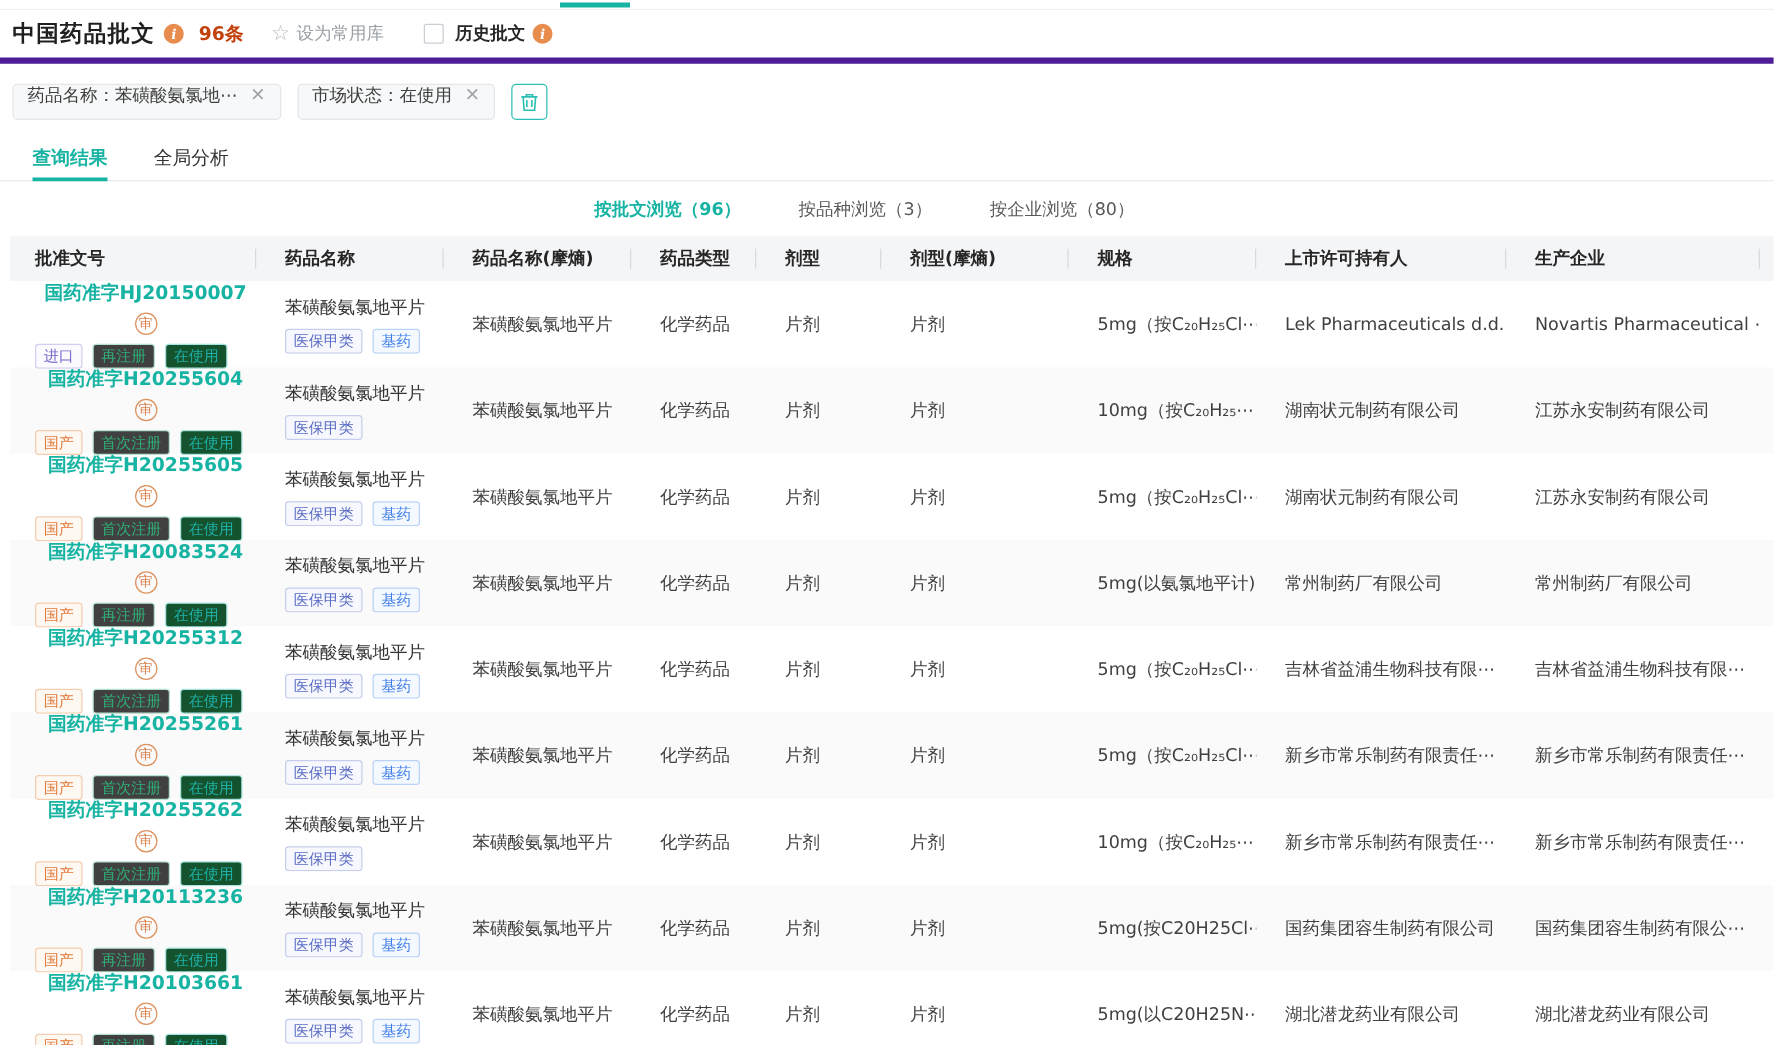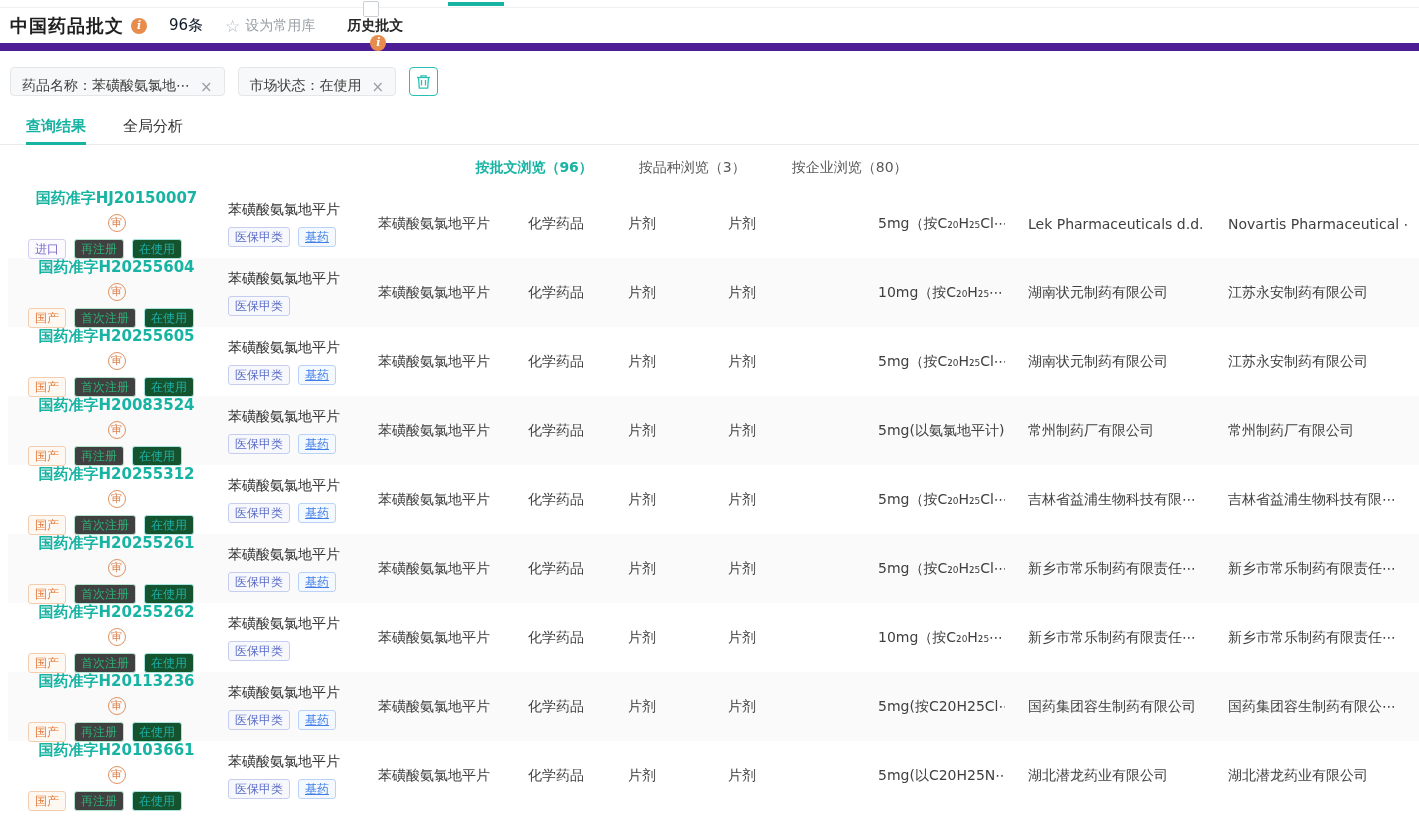--- a/index.html
+++ b/index.html
@@ -8,35 +8,35 @@
     width:1419px; height:836px; overflow:hidden; position:relative;
     font-family:"DejaVu Sans","Liberation Sans",sans-serif;
     background:#fff; color:#333;
   }
   
   .top-hairline { position:absolute; top:7px; left:0; right:0; height:1px; background:#eef0f2; }
   .top-indicator { position:absolute; top:2px; left:448px; width:56px; height:4px; background:#17b3a3; }
 
   
   .title-bar { position:relative; margin-top:8px; height:43px; display:flex; align-items:center;
-    padding-left:10px; border-bottom:8px solid #4c1d95; }
+    padding-left:10px; border-bottom:5px solid #4c1d95; }
   .page-title { font-size:18px; font-weight:700; color:#1f1f1f; letter-spacing:1px; }
   .info-icon { width:16px; height:16px; border-radius:50%; background:#e78c4c; color:#fff;
     font-size:11px; font-weight:700; font-style:italic; display:inline-flex; align-items:center;
     justify-content:center; margin-left:7px; flex:none; font-family:"DejaVu Serif",serif; }
-  .count { color:#0f172a; font-weight:400; font-size:15px; margin-left:22px; }
+  .count { color:#c2410c; font-weight:700; font-size:15px; margin-left:12px; }
   .fav { display:flex; align-items:center; color:#9aa0a6; margin-left:22px; font-size:14px; cursor:pointer; }
   .star-icon { font-size:17px; margin-right:5px; color:#b3b8be; }
-  .history { display:flex; align-items:center; margin-left:32px; font-size:14px; color:#262626; font-weight:600;flex-direction:column; }
+  .history { display:flex; align-items:center; margin-left:32px; font-size:14px; color:#262626; font-weight:600; }
   .checkbox { width:16px; height:16px; border:1px solid #c9cdd4; border-radius:2px; background:#fff; margin-right:9px; }
   .history .info-icon { margin-left:6px; }
 
   
   .filter-bar { display:flex; align-items:center; padding:16px 0 13px 10px; gap:13px; }
-  .chip { display:inline-flex; align-items:flex-end; background:#f7f8f9; border:1px solid #e4e6e8;
+  .chip { display:inline-flex; align-items:flex-start; background:#f7f8f9; border:1px solid #e4e6e8;
     border-radius:4px; height:29px; padding:0 11px; font-size:14px; color:#404040; }
   .chip-x { color:#9aa0a6; margin-left:10px; font-size:15px; line-height:1; cursor:pointer; }
   .trash-btn { width:29px; height:29px; border:1px solid #2bbfb3; border-radius:4px; background:#fff;
     display:flex; align-items:center; justify-content:center; cursor:pointer; }
 
   
   .tabs { display:flex; gap:37px; padding-left:26px; border-bottom:1px solid #e9eaec; height:36px; }
   .tab { font-size:15px; color:#333; position:relative; display:flex; align-items:center; cursor:pointer; }
   .tab.active { color:#17b3a3; font-weight:700; }
   .tab.active::after { content:''; position:absolute; left:0; right:0; bottom:-1px; height:3px; background:#17b3a3; }
@@ -62,21 +62,21 @@
   .approval-no { color:#17b3a3; font-size:15px; font-weight:600; cursor:pointer; }
   .review-icon { width:18px; height:18px; border:1px solid #de9260; color:#d9824f; border-radius:50%;
     font-size:11px; display:inline-flex; align-items:center; justify-content:center; flex:none; }
   .tags { display:flex; gap:8px; }
   .tag { font-size:12px; line-height:18px; padding:0 6px; border-radius:3px; border:1px solid; white-space:nowrap; }
   .tag-purple { color:#7a66c9; border-color:#d4cdf0; background:#fbfaff; }
   .tag-orange { color:#e2793a; border-color:#f3cdb0; background:#fef8f2; }
   .tag-green  { color:#2fae76; border-color:#b5e2cd; background:#404040; }
   .tag-teal   { color:#1fb0a8; border-color:#a8e3df; background:#14532d; }
   .tag-indigo { color:#5a6bc5; border-color:#c6cded; background:#f7f8fd; }
-  .tag-blue   { color:#3f7ee8; border-color:#bad2f5; background:#f4f9ff;text-decoration:underline; }
+  .tag-blue   { color:#3f7ee8; border-color:#bad2f5; background:#f4f9ff; }
   .cell-drug { display:flex; flex-direction:column; gap:8px; justify-content:center; }
   .drug-name { color:#333; }
 </style>
 </head>
 <body>
 
 <div class="top-hairline"></div>
 <div class="top-indicator"></div>
 
 <div class="title-bar">
@@ -118,20 +118,31 @@
   <span class="tab">全局分析</span>
 </div>
 
 <div class="subtabs">
   <span class="subtab active">按批文浏览（96）</span>
   <span class="subtab">按品种浏览（3）</span>
   <span class="subtab">按企业浏览（80）</span>
 </div>
 
 <div class="table">
+  <div class="grid-row thead">
+      <div class="th">批准文号</div>
+      <div class="th">药品名称</div>
+      <div class="th">药品名称(摩熵)</div>
+      <div class="th">药品类型</div>
+      <div class="th">剂型</div>
+      <div class="th">剂型(摩熵)</div>
+      <div class="th">规格</div>
+      <div class="th">上市许可持有人</div>
+      <div class="th">生产企业</div>
+    </div>
   <div>
   <div class="grid-row trow">
     <div class="cell cell-approval">
       <span class="approval-line">
         <span class="approval-no">国药准字HJ20150007</span>
         <span class="review-icon">审</span>
       </span>
       <span class="tags">
             <span class="tag tag-purple">进口</span>
             <span class="tag tag-green">再注册</span>

